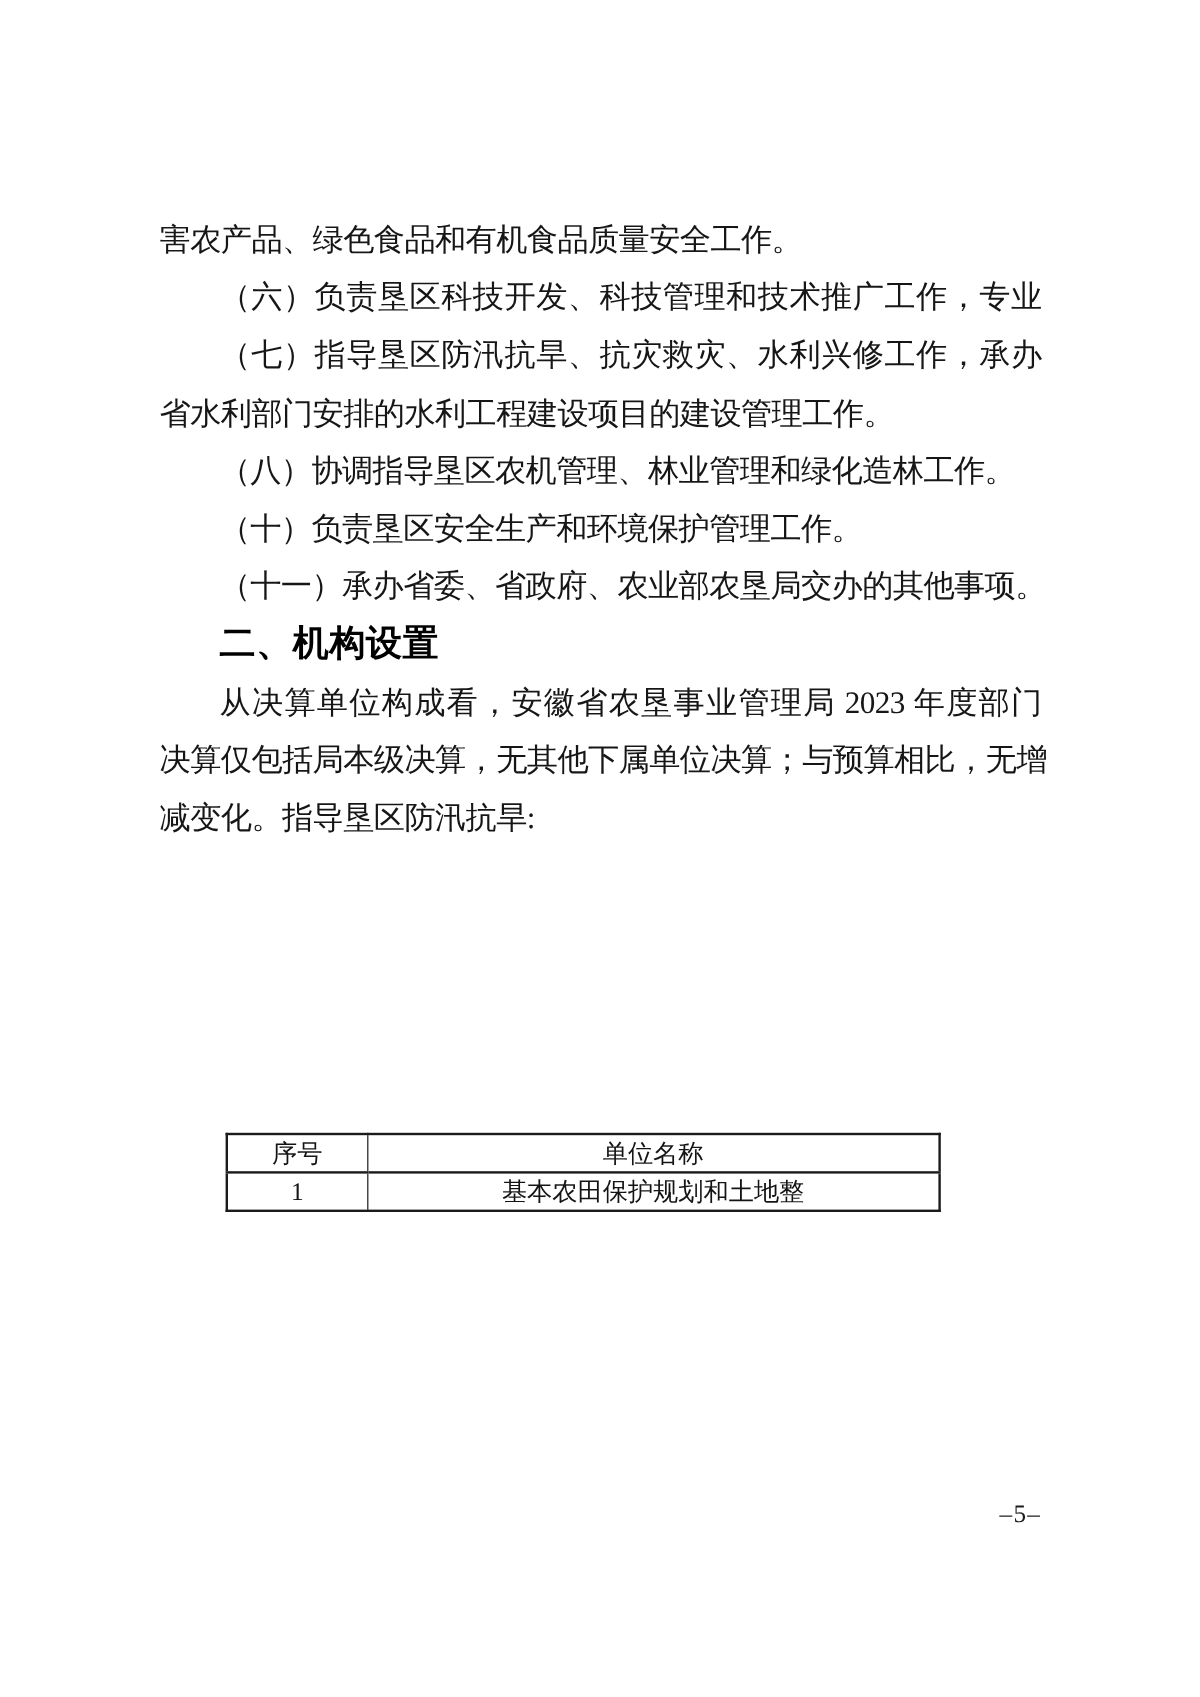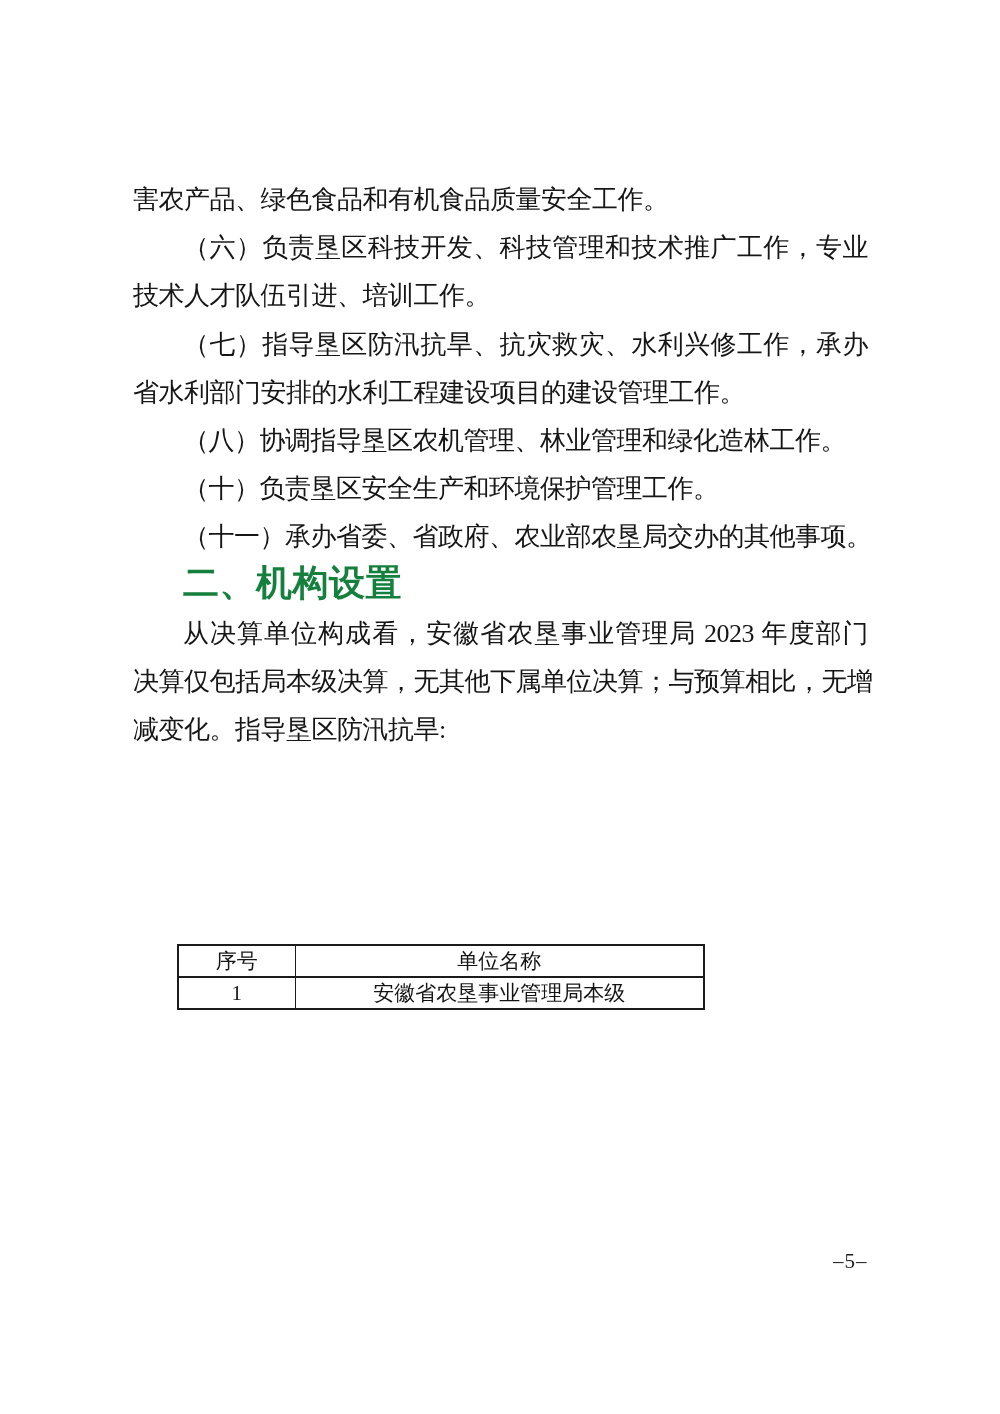--- a/index.html
+++ b/index.html
@@ -26,31 +26,31 @@
     height: 48.2px;
     white-space: nowrap;
     color: #161616;
   }
   .line.indent { text-indent: 50px; }
   .line.stretch {
     text-align: justify;
     text-align-last: justify;
   }
   .line.heading {
-    font-family: Liberation Mono, monospace;
+    font-family: Liberation Serif, serif;
     font-weight: bold;
-    font-size: 36px;
+    font-size: 30px;
     letter-spacing: 0.5px;
-    color: #15803d;
+    color: #000000;
   }
   table.org-table {
     position: absolute;
-    left: 177px;
+    left: 188px;
     top: 944px;
-    width: 528px;
+    width: 596px;
     border-collapse: collapse;
     table-layout: fixed;
     font-family: "Liberation Serif", serif;
     font-size: 21px;
     color: #141414;
     border: 2.5px solid #1b1b1b;
   }
   table.org-table th, table.org-table td {
     border: 1.5px solid #1b1b1b;
     text-align: center;
@@ -75,21 +75,20 @@
   }
 </style>
 </head>
 <body>
 
 <div class="page">
 
   <div class="body-text" id="lines">
       <div class="line">害农产品、绿色食品和有机食品质量安全工作。</div>
       <div class="line indent stretch">（六）负责垦区科技开发、科技管理和技术推广工作，专业</div>
-      <div class="line">技术人才队伍引进、培训工作。</div>
       <div class="line indent stretch">（七）指导垦区防汛抗旱、抗灾救灾、水利兴修工作，承办</div>
       <div class="line">省水利部门安排的水利工程建设项目的建设管理工作。</div>
       <div class="line indent">（八）协调指导垦区农机管理、林业管理和绿化造林工作。</div>
       <div class="line indent">（十）负责垦区安全生产和环境保护管理工作。</div>
       <div class="line indent">（十一）承办省委、省政府、农业部农垦局交办的其他事项。</div>
       <div class="line heading indent">二、机构设置</div>
       <div class="line indent stretch">从决算单位构成看，安徽省农垦事业管理局 2023 年度部门</div>
       <div class="line stretch">决算仅包括局本级决算，无其他下属单位决算；与预算相比，无增</div>
       <div class="line">减变化。指导垦区防汛抗旱:</div>
     </div>
@@ -101,20 +100,20 @@
     </colgroup>
     <thead>
       <tr id="table-head-row">
           <th>序号</th>
           <th>单位名称</th>
         </tr>
     </thead>
     <tbody id="table-body">
         <tr>
           <td>1</td>
-          <td>安徽省农垦事业管理局本级</td>
+          <td>基本农田保护规划和土地整</td>
         </tr>
       </tbody>
   </table>
 
   <div class="page-number">–5–</div>
 
 </div>
 
 </body></html>

